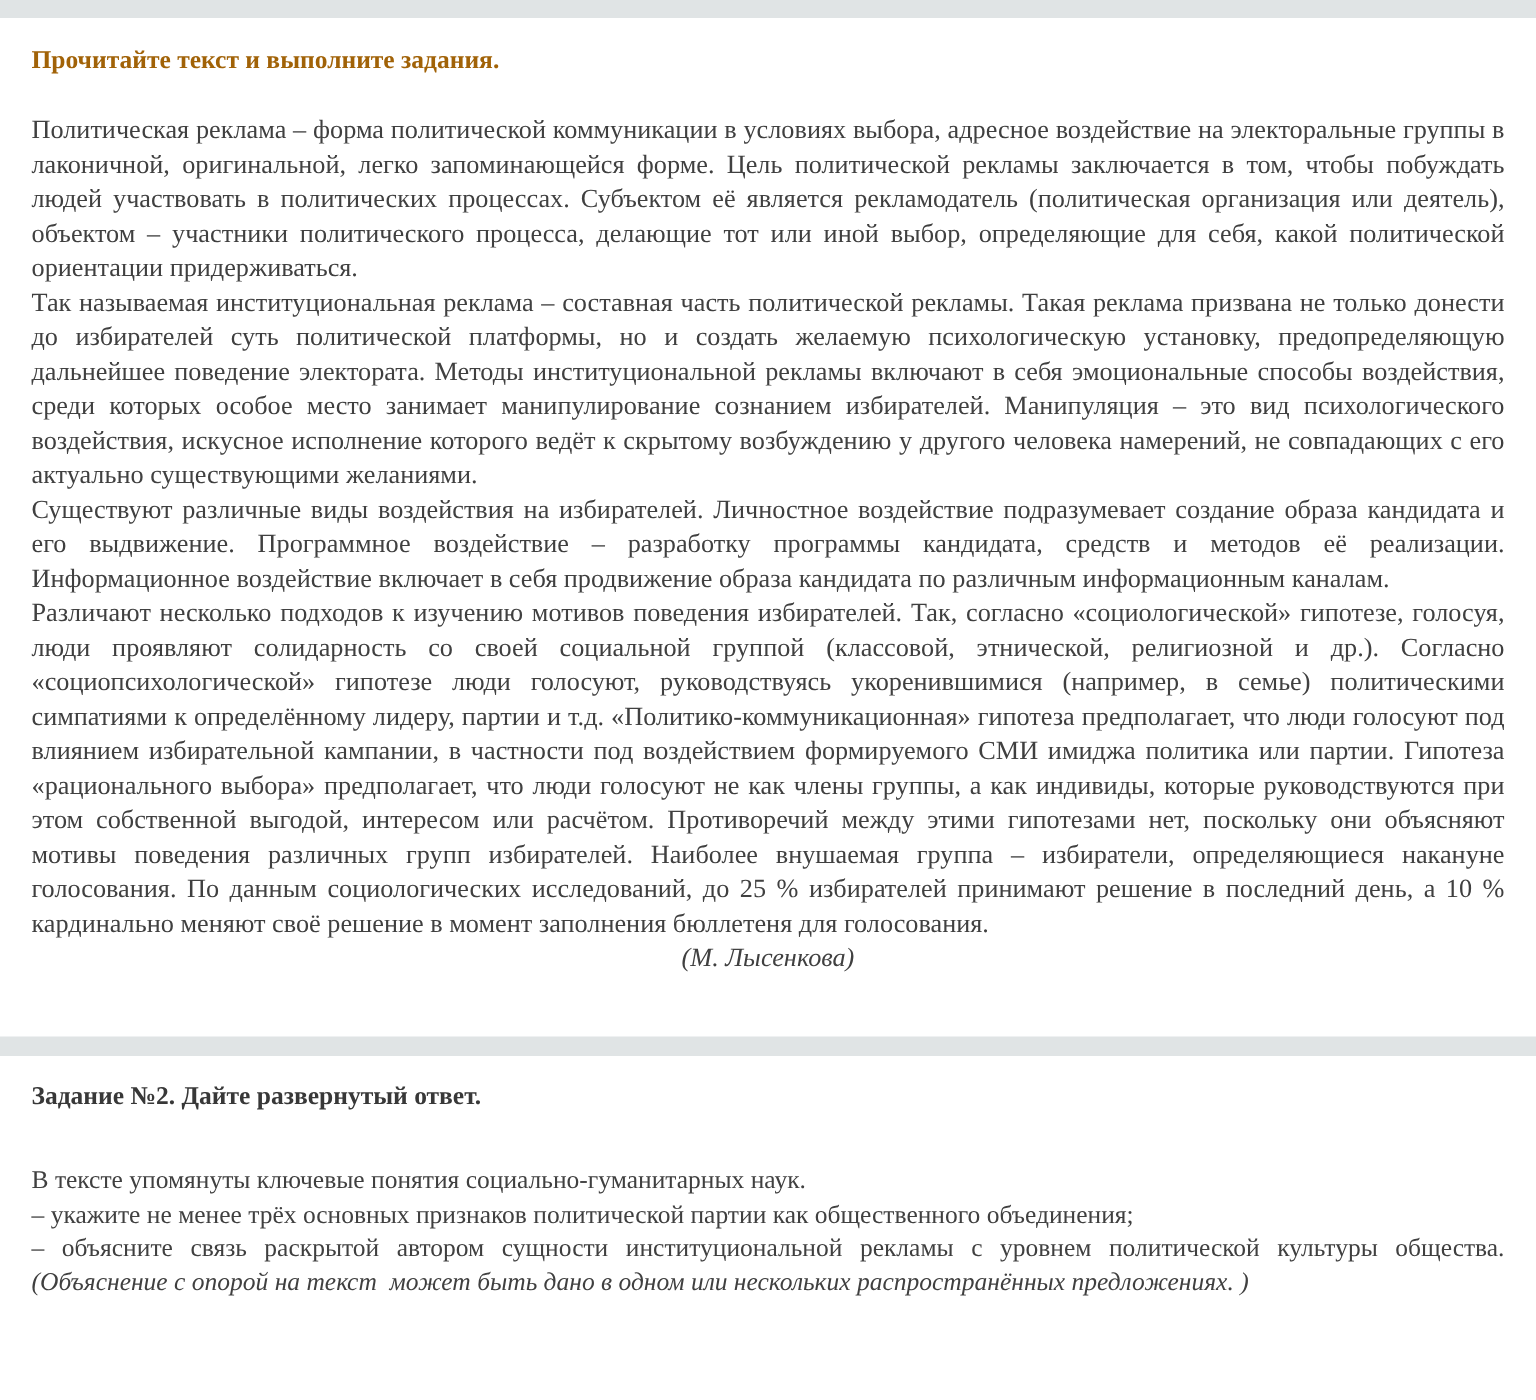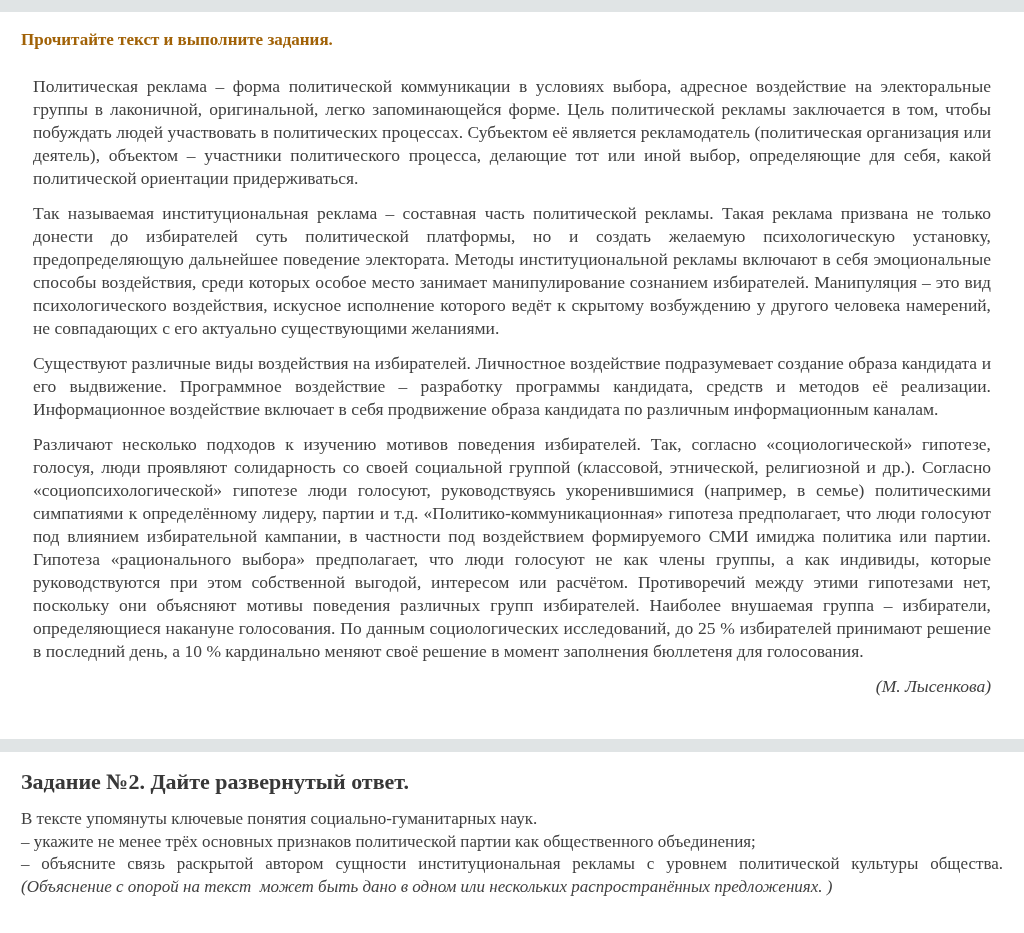--- a/index.html
+++ b/index.html
@@ -30,36 +30,36 @@
       font-weight: bold;
       color: #a16207;
     }
     .reading-text {
       margin-top: 25px;
       font-size: 17.5px;
       line-height: 23px;
       text-align: justify;
     }
     .reading-text p {
-      margin: 12px;
+      margin: 0;
       padding: 0;
     }
     .author-line {
       margin-top: 0;
       font-style: italic;
-      text-align: right;
+      text-align: center;
     }
     .task-heading {
       margin: 17px 0 0 0;
-      font-size: 22px;
+      font-size: 17px;
       font-weight: bold;
       color: #383838;
     }
     .task-body {
-      margin-top: 13px;
+      margin-top: 35px;
       font-size: 17px;
       line-height: 22.5px;
     }
     .task-body p {
       margin: 0;
       padding: 0;
     }
     .task-last {
       text-align: justify;
     }
@@ -85,16 +85,16 @@
 </main>
 
 <div class="strip divider"></div>
 
 <section class="content">
   <h2 class="task-heading">Задание №2. Дайте развернутый ответ.</h2>
 
   <div class="task-body">
     <p>В тексте упомянуты ключевые понятия социально-гуманитарных наук.</p>
     <p>– укажите не менее трёх основных признаков политической партии как общественного объединения;</p>
-    <p class="task-last"><span>– объясните связь раскрытой автором сущности институциональная рекламы с уровнем политической культуры общества.</span>
+    <p class="task-last"><span>– объясните связь раскрытой автором сущности институциональной рекламы с уровнем политической культуры общества.</span>
       <em class="task-note">(Объяснение с опорой на текст&nbsp; может быть дано в одном или нескольких распространённых предложениях. )</em></p>
   </div>
 </section>
 
 </body></html>

